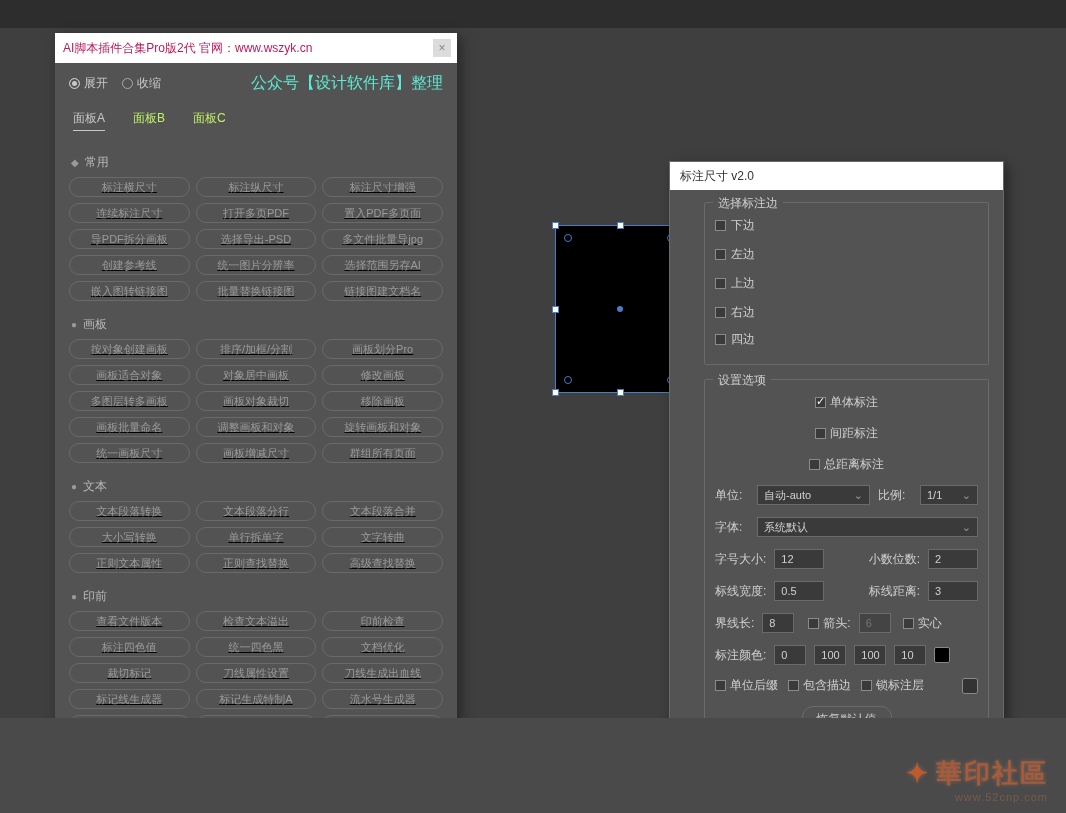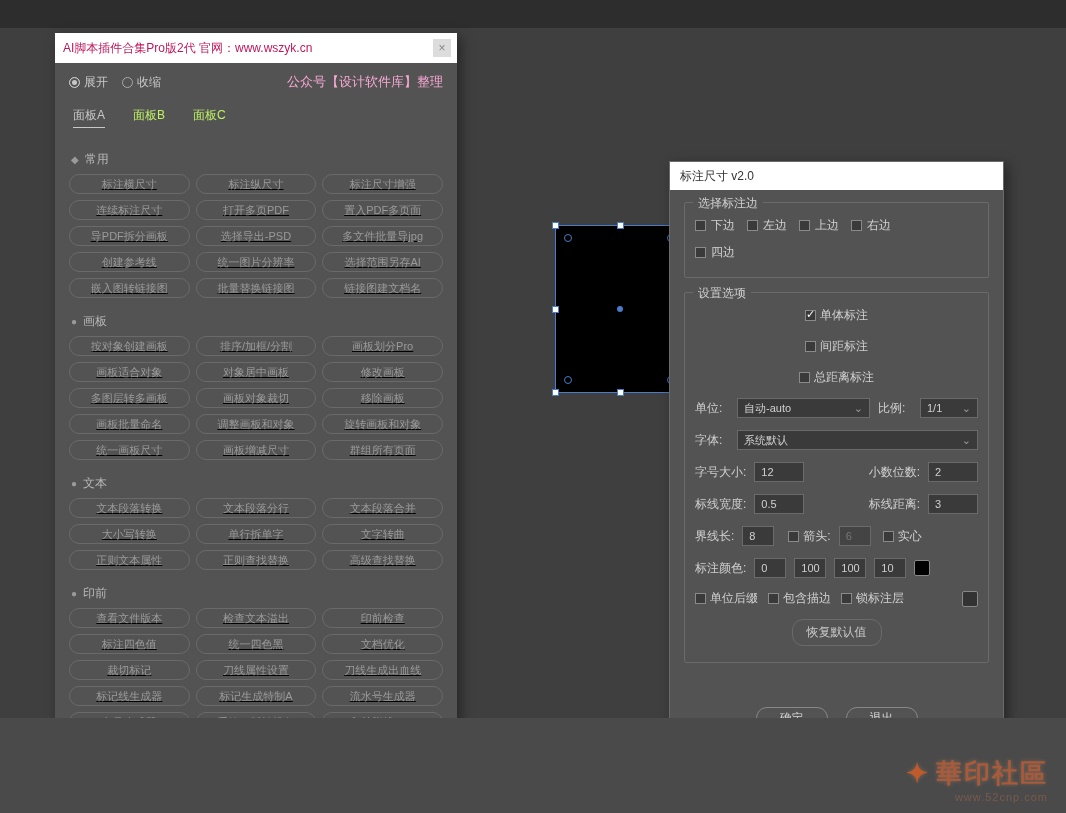--- a/index.html
+++ b/index.html
@@ -9,21 +9,21 @@
 
 .left-panel { position: absolute; top: 33px; left: 55px; width: 402px; height: 735px; background: #535353; box-shadow: 4px 4px 12px rgba(0,0,0,0.4); }
 .lp-titlebar { height: 30px; background: #ffffff; display: flex; align-items: center; padding: 0 8px; position: relative; }
 .lp-title { font-size: 12px; color: #be185d; }
 .lp-close { position: absolute; right: 6px; top: 6px; width: 18px; height: 18px; background: #dcdcdc; display: flex; align-items: center; justify-content: center; color: #888; font-size: 12px; }
 .lp-header { display: flex; align-items: center; padding: 10px 14px; justify-content: space-between; }
 .lp-radios { display: flex; gap: 14px; align-items: center; }
 .lp-radio { display: flex; align-items: center; gap: 4px; font-size: 12px; color: #c8c8c8; }
 .radio-circle { width: 11px; height: 11px; border: 1.5px solid #a8a8a8; border-radius: 50%; display: inline-block; }
 .radio-circle.checked { background: #c8c8c8; border-color: #c8c8c8; box-shadow: inset 0 0 0 2px #535353; }
-.lp-source { font-size: 13px; color: #f9a8d4; }
+.lp-source { font-size: 16px; color: #5eead4; }
 .lp-tabs { display: flex; gap: 28px; padding: 6px 18px 8px; }
 .lp-tab { font-size: 12px; color: #bef264; cursor: pointer; padding-bottom: 3px; }
 .lp-tab.active { color: #c8c8c8; border-bottom: 1px solid #c8c8c8; }
 .lp-body { padding: 6px 14px; }
 .lp-section { font-size: 12px; color: #b8b8b8; padding: 9px 2px 6px; display: flex; align-items: center; gap: 6px; }
 .lp-section::before { content: "◆"; font-size: 10px; color: #9a9a9a; }
 .lp-section.filled::before { content: "●"; }
 .lp-row { display: flex; gap: 6px; margin-bottom: 6px; text-decoration: underline; }
 .lp-btn { flex: 1; height: 20px; border: 1px solid #6a6a6a; border-radius: 10px; font-size: 11px; color: #9a9a9a; background: transparent; display: flex; align-items: center; justify-content: center; cursor: pointer; }
 
@@ -36,23 +36,23 @@
 .sel-center { position: absolute; top: calc(50% - 3px); left: calc(50% - 3px); width: 6px; height: 6px; background: #4a7bc8; border-radius: 50%; }
 .art-dot { position: absolute; width: 8px; height: 8px; border: 1.5px solid #4a7bc8; border-radius: 50%; }
 .art-dot.tl2 { top: 8px; left: 8px; } .art-dot.tr2 { top: 8px; right: 8px; }
 .art-dot.bl2 { bottom: 8px; left: 8px; } .art-dot.br2 { bottom: 8px; right: 8px; }
 
 
 .dialog { position: absolute; top: 161px; right: 62px; width: 335px; background: #535353; border: 1px solid #6a6a6a; box-shadow: 4px 4px 12px rgba(0,0,0,0.4); }
 .dlg-titlebar { height: 28px; background: #ffffff; display: flex; align-items: center; padding: 0 10px; }
 .dlg-title { font-size: 12px; color: #333; }
 .dlg-body { padding: 12px 14px 16px; color: #d0d0d0; font-size: 12px; }
-.dlg-group { border: 1px solid #6a6a6a; border-radius: 2px; padding: 14px 10px 16px; margin-bottom: 14px; position: relative; }
+.dlg-group { border: 1px solid #6a6a6a; border-radius: 2px; padding: 14px 10px 16px; margin-bottom: 14px; position: relative; margin-left: 20px; }
 .dlg-group-title { position: absolute; top: -8px; left: 8px; background: #535353; padding: 0 5px; font-size: 12px; color: #d0d0d0; }
-.edge-row { display: flex; justify-content: flex-start; gap: 12px; margin-bottom: 10px; }
+.edge-row { display: flex; justify-content: space-between; gap: 12px; margin-bottom: 10px; flex-direction: column; }
 .edge-row:last-child { margin-bottom: 0; }
 .chk-item { display: flex; align-items: center; gap: 5px; font-size: 12px; }
 .chk { width: 11px; height: 11px; border: 1px solid #8a8a8a; background: #3a3a3a; display: inline-block; position: relative; }
 .chk.checked::after { content: "✓"; position: absolute; top: -3px; left: 0px; font-size: 11px; color: #fff; }
 .opt-row { display: flex; align-items: center; margin-bottom: 12px; gap: 8px; }
 .opt-row .chk-item { gap: 4px; }
 .opt-label { min-width: 34px; }
 .sel-box { background: #3a3a3a; border: 1px solid #6a6a6a; height: 20px; font-size: 11px; color: #d0d0d0; display: flex; align-items: center; justify-content: space-between; padding: 0 6px; }
 .sel-box::after { content: "⌄"; font-size: 11px; color: #999; margin-left: 6px; }
 .num-box { background: #3a3a3a; border: 1px solid #6a6a6a; height: 20px; font-size: 11px; color: #d0d0d0; padding: 0 6px; display: flex; align-items: center; }

